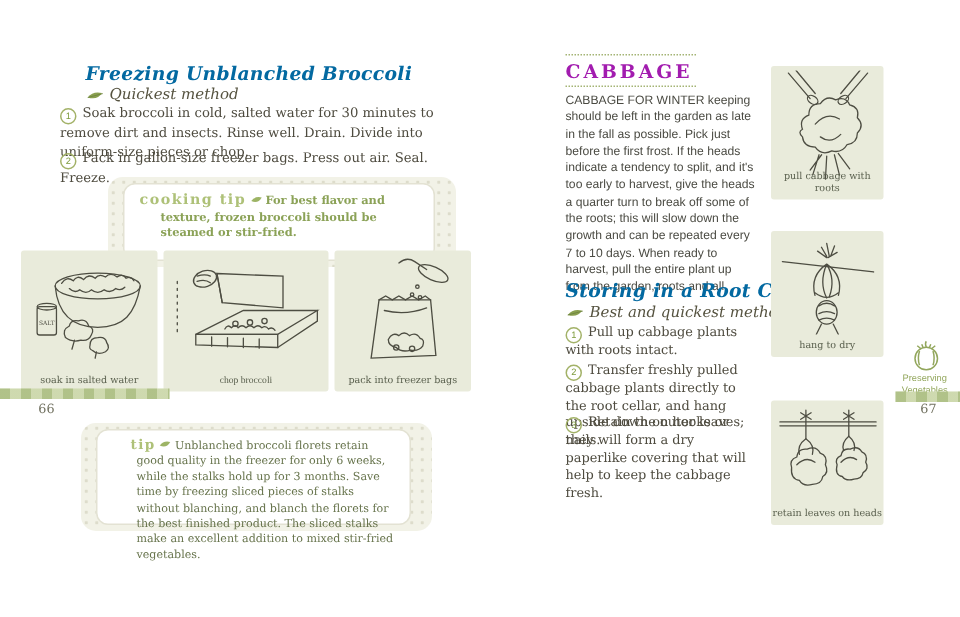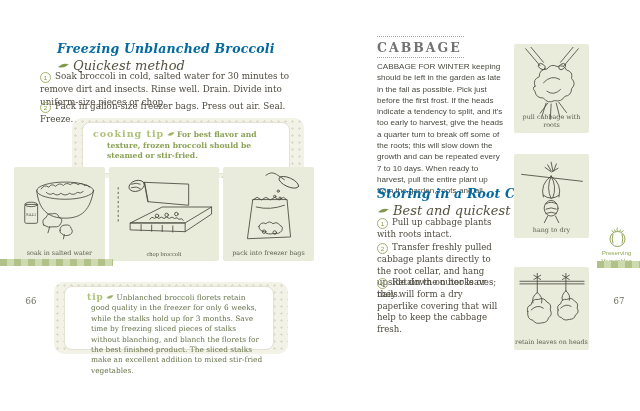--- a/index.html
+++ b/index.html
@@ -1,30 +1,30 @@
 <!DOCTYPE html>
 <html><head>
 <meta charset="utf-8">
 <style>
   html,body{margin:0;padding:0;background:#ffffff;}
   #spread{position:relative;width:640px;height:411px;background:#ffffff;overflow:hidden;
           font-family:"DejaVu Serif",serif;color:#4e4b3f;}
 
   
   .sec-title{position:absolute;font-style:italic;font-weight:700;font-size:12.5px;color:#0369a1;letter-spacing:.2px;}
-  .method{position:absolute;display:flex;align-items:center;gap:4px;font-style:italic;font-size:13px;color:#55523f;justify-content:flex-end;}
+  .method{position:absolute;display:flex;align-items:center;gap:4px;font-style:italic;font-size:10px;color:#55523f;justify-content:flex-end;}
   .step{position:absolute;font-size:8.8px;line-height:13px;margin:0;}
   .step.r{line-height:11.5px;font-size:8.6px;}
   .stepnum{display:inline-flex;justify-content:center;align-items:center;width:9px;height:9px;margin-right:4px;
            border:1px solid #a3b268;border-radius:50%;font-size:6.2px;color:#7e9c3e;vertical-align:-1px;
            font-family:"Liberation Sans",sans-serif;}
-  .heading-cab{position:absolute;display:inline-block;font-size:12.5px;font-weight:600;color:#737373;
+  .heading-cab{position:absolute;display:inline-block;font-size:12.5px;font-weight:600;color:#a21caf;
                letter-spacing:2px;border-top:1px dotted #a4b474;border-bottom:1px dotted #a4b474;padding:3px 2px 2px 0;}
   .intro{position:absolute;margin:0;font-family:"Liberation Sans",sans-serif;font-size:8.1px;line-height:11.3px;color:#4a4a42;}
-  .pagenum{position:absolute;font-size:8.5px;color:#70705f;text-align:center;width:22px;margin-top:28px;}
+  .pagenum{position:absolute;font-size:8.5px;color:#70705f;text-align:center;width:22px;}
 
   
   .tip-outer{position:absolute;border-radius:10px;background-color:#f2f2e7;
              background-image:radial-gradient(#dddccb 1px, rgba(0,0,0,0) 1.3px);background-size:7px 7px;}
   .tip-inner{position:absolute;left:10px;right:14px;top:4px;bottom:4px;background:#ffffff;
              border:1px solid #e3e2d3;border-radius:8px;}
   .tip-label{font-family:"DejaVu Serif",serif;font-weight:bold;color:#aec178;letter-spacing:1px;}
   .cook-text{font-weight:bold;color:#8ba257;}
   .leafdot{display:inline-block;vertical-align:-1px;}
 

